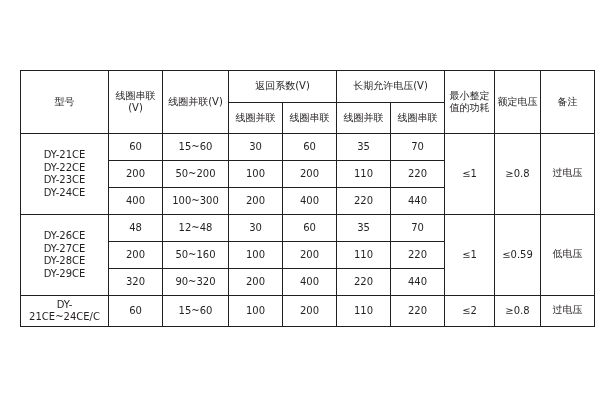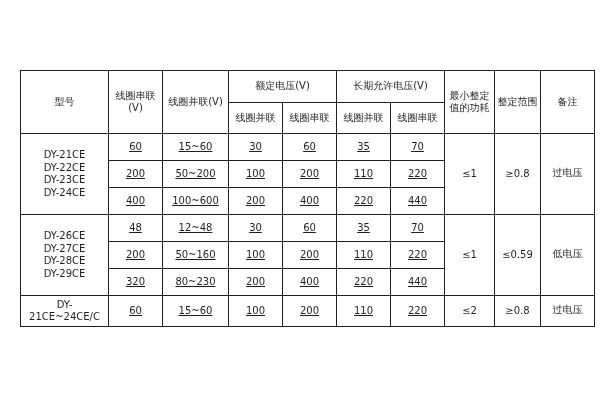--- a/index.html
+++ b/index.html
@@ -49,21 +49,20 @@
   }
   .model-cell {
     font-size: 10.5px;
     line-height: 1.85;
     padding: 4px 2px;
     white-space: pre-line;
   }
   .val-cell {
     height: 22px;
     font-size: 10.5px;
-    text-decoration: underline;
   }
   .span-cell {
     font-size: 10.5px;
   }
   .note-cell {
     font-size: 10.5px;
     font-family: Liberation Mono, monospace;
   }
   .last-row td {
     height: 26px;
@@ -91,24 +90,24 @@
         <col class="col-v">
       <col class="col-min">
         <col class="col-ret">
         <col class="col-rem">
     </colgroup>
     <thead>
       <tr>
         <th class="hdr-cell hdr-tall" rowspan="2">型号</th>
         <th class="hdr-cell" rowspan="2">线圈串联(V)</th>
         <th class="hdr-cell" rowspan="2">线圈并联(V)</th>
-        <th class="hdr-cell" colspan="2">额定电压(V)</th>
+        <th class="hdr-cell" colspan="2">返回系数(V)</th>
         <th class="hdr-cell" colspan="2">长期允许电压(V)</th>
         <th class="hdr-cell" rowspan="2">最小整定值的功耗</th>
-        <th class="hdr-cell" rowspan="2">整定范围</th>
+        <th class="hdr-cell" rowspan="2">额定电压</th>
         <th class="hdr-cell" rowspan="2">备注</th>
       </tr>
       <tr>
         <th class="hdr-cell">线圈并联</th>
         <th class="hdr-cell">线圈串联</th>
         <th class="hdr-cell">线圈并联</th>
         <th class="hdr-cell">线圈串联</th>
       </tr>
     </thead>
     <tbody>
@@ -130,21 +129,21 @@
       <tr>
         <td class="val-cell">200</td>
         <td class="val-cell">50~200</td>
         <td class="val-cell">100</td>
         <td class="val-cell">200</td>
         <td class="val-cell">110</td>
         <td class="val-cell">220</td>
       </tr>
       <tr>
         <td class="val-cell">400</td>
-        <td class="val-cell">100~600</td>
+        <td class="val-cell">100~300</td>
         <td class="val-cell">200</td>
         <td class="val-cell">400</td>
         <td class="val-cell">220</td>
         <td class="val-cell">440</td>
       </tr>
 
       <tr>
         <td class="model-cell" rowspan="3">DY-26CE
 DY-27CE
 DY-28CE
@@ -162,21 +161,21 @@
       <tr>
         <td class="val-cell">200</td>
         <td class="val-cell">50~160</td>
         <td class="val-cell">100</td>
         <td class="val-cell">200</td>
         <td class="val-cell">110</td>
         <td class="val-cell">220</td>
       </tr>
       <tr>
         <td class="val-cell">320</td>
-        <td class="val-cell">80~230</td>
+        <td class="val-cell">90~320</td>
         <td class="val-cell">200</td>
         <td class="val-cell">400</td>
         <td class="val-cell">220</td>
         <td class="val-cell">440</td>
       </tr>
 
       <tr class="last-row">
         <td class="span-cell">DY-21CE~24CE/C</td>
         <td class="val-cell">60</td>
         <td class="val-cell">15~60</td>

